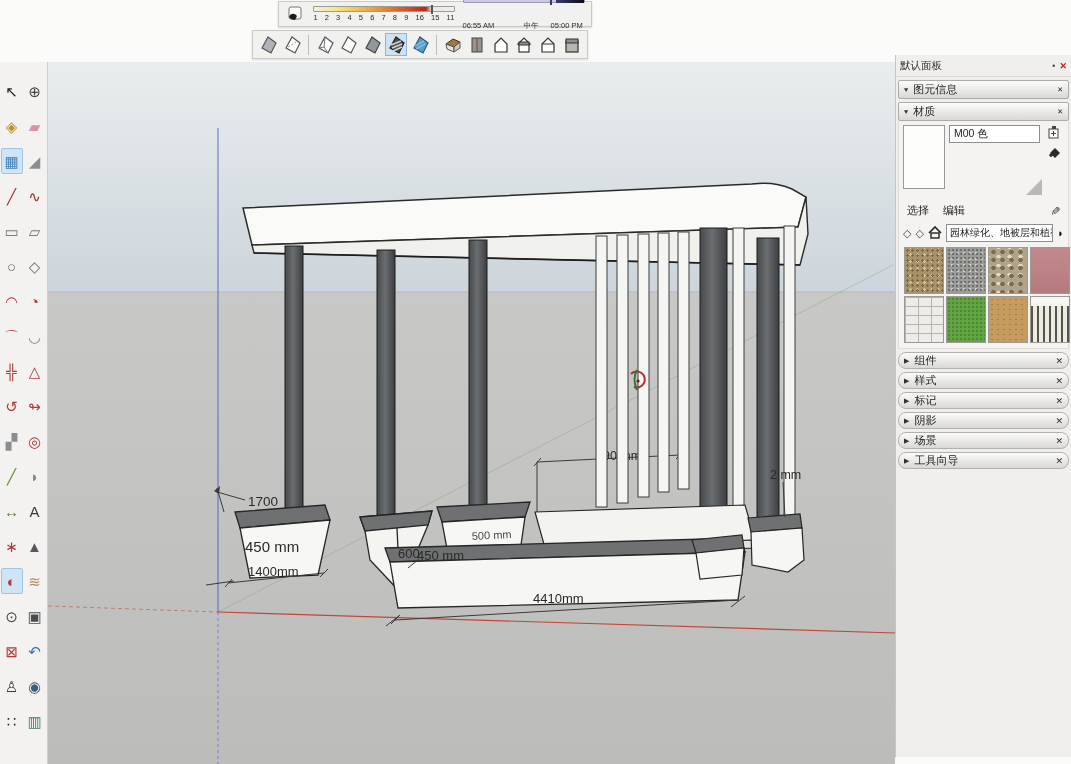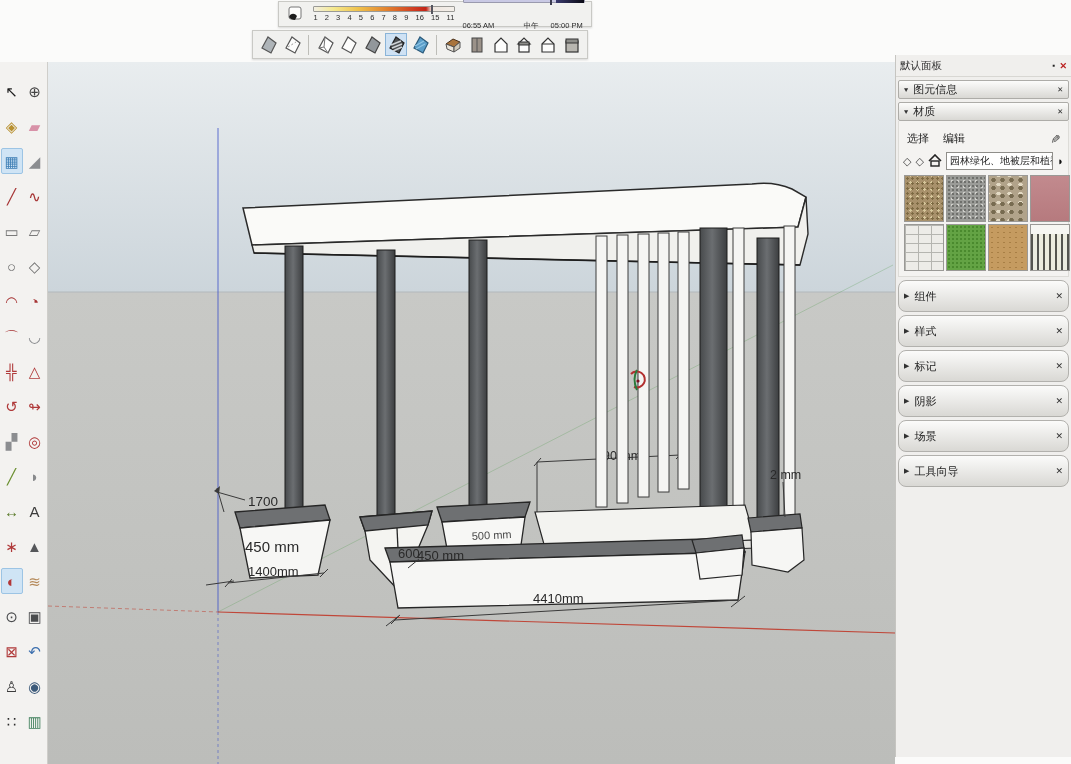--- a/index.html
+++ b/index.html
@@ -90,21 +90,21 @@
   .sw-rose { background:linear-gradient(#c28a8e,#b67a7e); }
   .sw-pavers { background-color:#edece8;
     background-image:linear-gradient(#b5b5b0 1px,transparent 1px),linear-gradient(90deg,#b5b5b0 1px,transparent 1px);
     background-size:13px 9px; }
   .sw-grass { background-color:#63a344;
     background-image:radial-gradient(#4a8a2e 1px,transparent 1.3px); background-size:4px 4px; }
   .sw-mulch { background-color:#c59b60;
     background-image:radial-gradient(#a87f45 1px,transparent 1.2px); background-size:6px 5px; }
   .sw-fence { background-image:linear-gradient(#f6f6f2 0 9px,rgba(0,0,0,0) 9px),
     repeating-linear-gradient(90deg,#55554f 0 2px,#ececdf 2px 6px); }
-  .sec-bar { height:32px; margin:3px 2px 0 2px; display:flex; align-items:center; gap:5px;
+  .sec-bar { height:17px; margin:3px 2px 0 2px; display:flex; align-items:center; gap:5px;
     padding:0 5px; background:linear-gradient(#fbfbfa,#d9d8d4); border:1px solid #b2b1ad;
     border-radius:8px; font-size:11px; cursor:pointer; }
   .sec-bar .tri { font-size:7px; color:#333; }
   .sec-bar .closex { margin-left:auto; }
 
   
   .canvas { position:absolute; left:48px; top:62px; width:847px; height:702px; cursor:crosshair; }
   .canvas svg { display:block; }
 </style>
 </head>
@@ -414,20 +414,43 @@
       <span>图元信息</span>
       <span class="closex">✕</span>
     </div>
 
     <div class="sec-hdr">
       <span class="tri">▼</span>
       <span>材质</span>
       <span class="closex">✕</span>
     </div>
     <div class="materials-body">
+      <div class="mat-row">
+        <div class="mat-preview"></div>
+        <div class="mat-mid">
+          <input class="mat-name" value="M00 色" style="">
+        </div>
+        <div class="mat-icons">
+          <span>
+            <svg width="14" height="14" viewBox="0 0 14 14">
+                <rect x="2" y="4" width="9" height="9" fill="#fff" stroke="#444"></rect>
+                <line x1="6.5" y1="6" x2="6.5" y2="11" stroke="#444"></line>
+                <line x1="4" y1="8.5" x2="9" y2="8.5" stroke="#444"></line>
+                <rect x="5" y="1" width="4" height="3" fill="#444"></rect>
+              </svg>
+          </span>
+          <span>
+            <svg width="15" height="15" viewBox="0 0 15 15">
+                <path d="M3,7 L8,2 L13,7 L8,12 Z" fill="#2b2b2b"></path>
+                <path d="M2,9 q2,4 4,0 q-2,-3 -4,0" fill="#2b2b2b"></path>
+              </svg>
+          </span>
+        </div>
+        <div class="fold"></div>
+      </div>
       <div class="mat-tabs">
         <span>选择</span>
         <span>编辑</span>
         <span class="dropper">✎</span>
       </div>
       <div class="mat-nav">
         <span class="navgl">◇</span>
         <span class="navgl">◇</span>
         <span>
           <svg width="14" height="13" viewBox="0 0 14 13">

